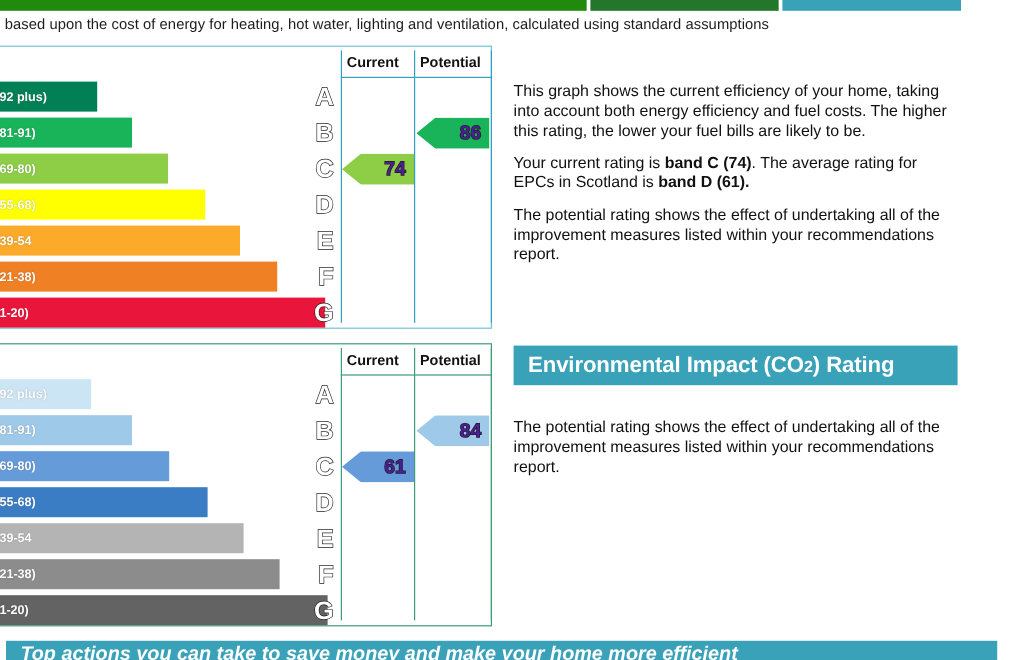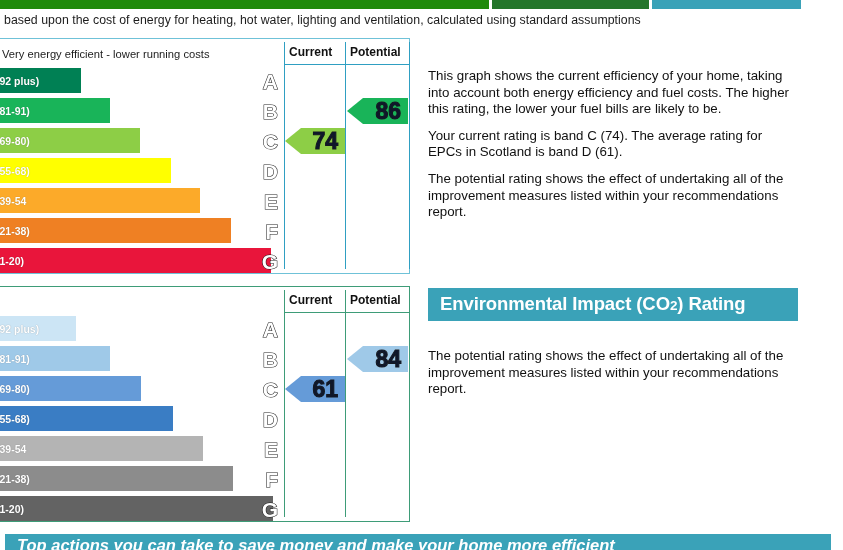--- a/index.html
+++ b/index.html
@@ -142,24 +142,24 @@
 
   
   .marker {
     position: absolute;
     height: 26px;
     display: flex;
     align-items: center;
     justify-content: flex-end;
     padding-right: 7px;
     box-sizing: border-box;
-    font-size: 23px;
+    font-size: 16px;
     line-height: 19px;
     font-weight: bold;
-    color: #0f172a;
+    color: #4c1d95;
     -webkit-text-stroke: 1.1px #1a1a1a;
     paint-order: stroke fill;
     clip-path: polygon(0% 50%, 16px 0%, 100% 0%, 100% 100%, 16px 100%);
   }
 
   
   .panel {
     position: absolute;
     left: 428px;
     width: 370px;
@@ -183,21 +183,21 @@
     vertical-align: baseline;
   }
   .panel-body { padding: 0 2px 0 0; }
   .panel-body p {
     margin: 10px 0 0 0;
     font-size: 13.3px;
     line-height: 16.6px;
     color: #111;
   }
   .panel-body p:first-child { margin-top: 27px; }
-  .panel-body b { font-weight: normal; }
+  .panel-body b { font-weight: bold; }
   .panel-body .sub {
     font-size: 10.5px;
     vertical-align: baseline;
   }
 
   
   #bottom-banner {
     position: absolute;
     left: 5px; top: 534px;
     width: 826px; height: 16px;
@@ -222,21 +222,20 @@
   <div class="seg seg-2"></div>
   <div class="seg seg-gap"></div>
   <div class="seg seg-3"></div>
   <div class="seg seg-tail"></div>
 </div>
 
 <div id="intro">based upon the cost of energy for heating, hot water, lighting and ventilation, calculated using standard assumptions</div>
 
 <div class="chart-block" id="eer-chart">
   <div class="chart-inner">
-    <div class="cap cap-top">Very energy efficient - lower running costs</div>
     <div class="cap cap-bottom">Not energy efficient - higher running costs</div>
 
     <div class="bands">
       <div class="band-row">
           <div class="band" style="width: 88px; background: rgb(0, 128, 84);"></div>
           <span class="band-range">(92 plus)</span>
           <span class="band-letter" style="right: 5px;">A</span>
         </div>
       <div class="band-row">
           <div class="band" style="width: 117px; background: rgb(25, 180, 89);"></div>

